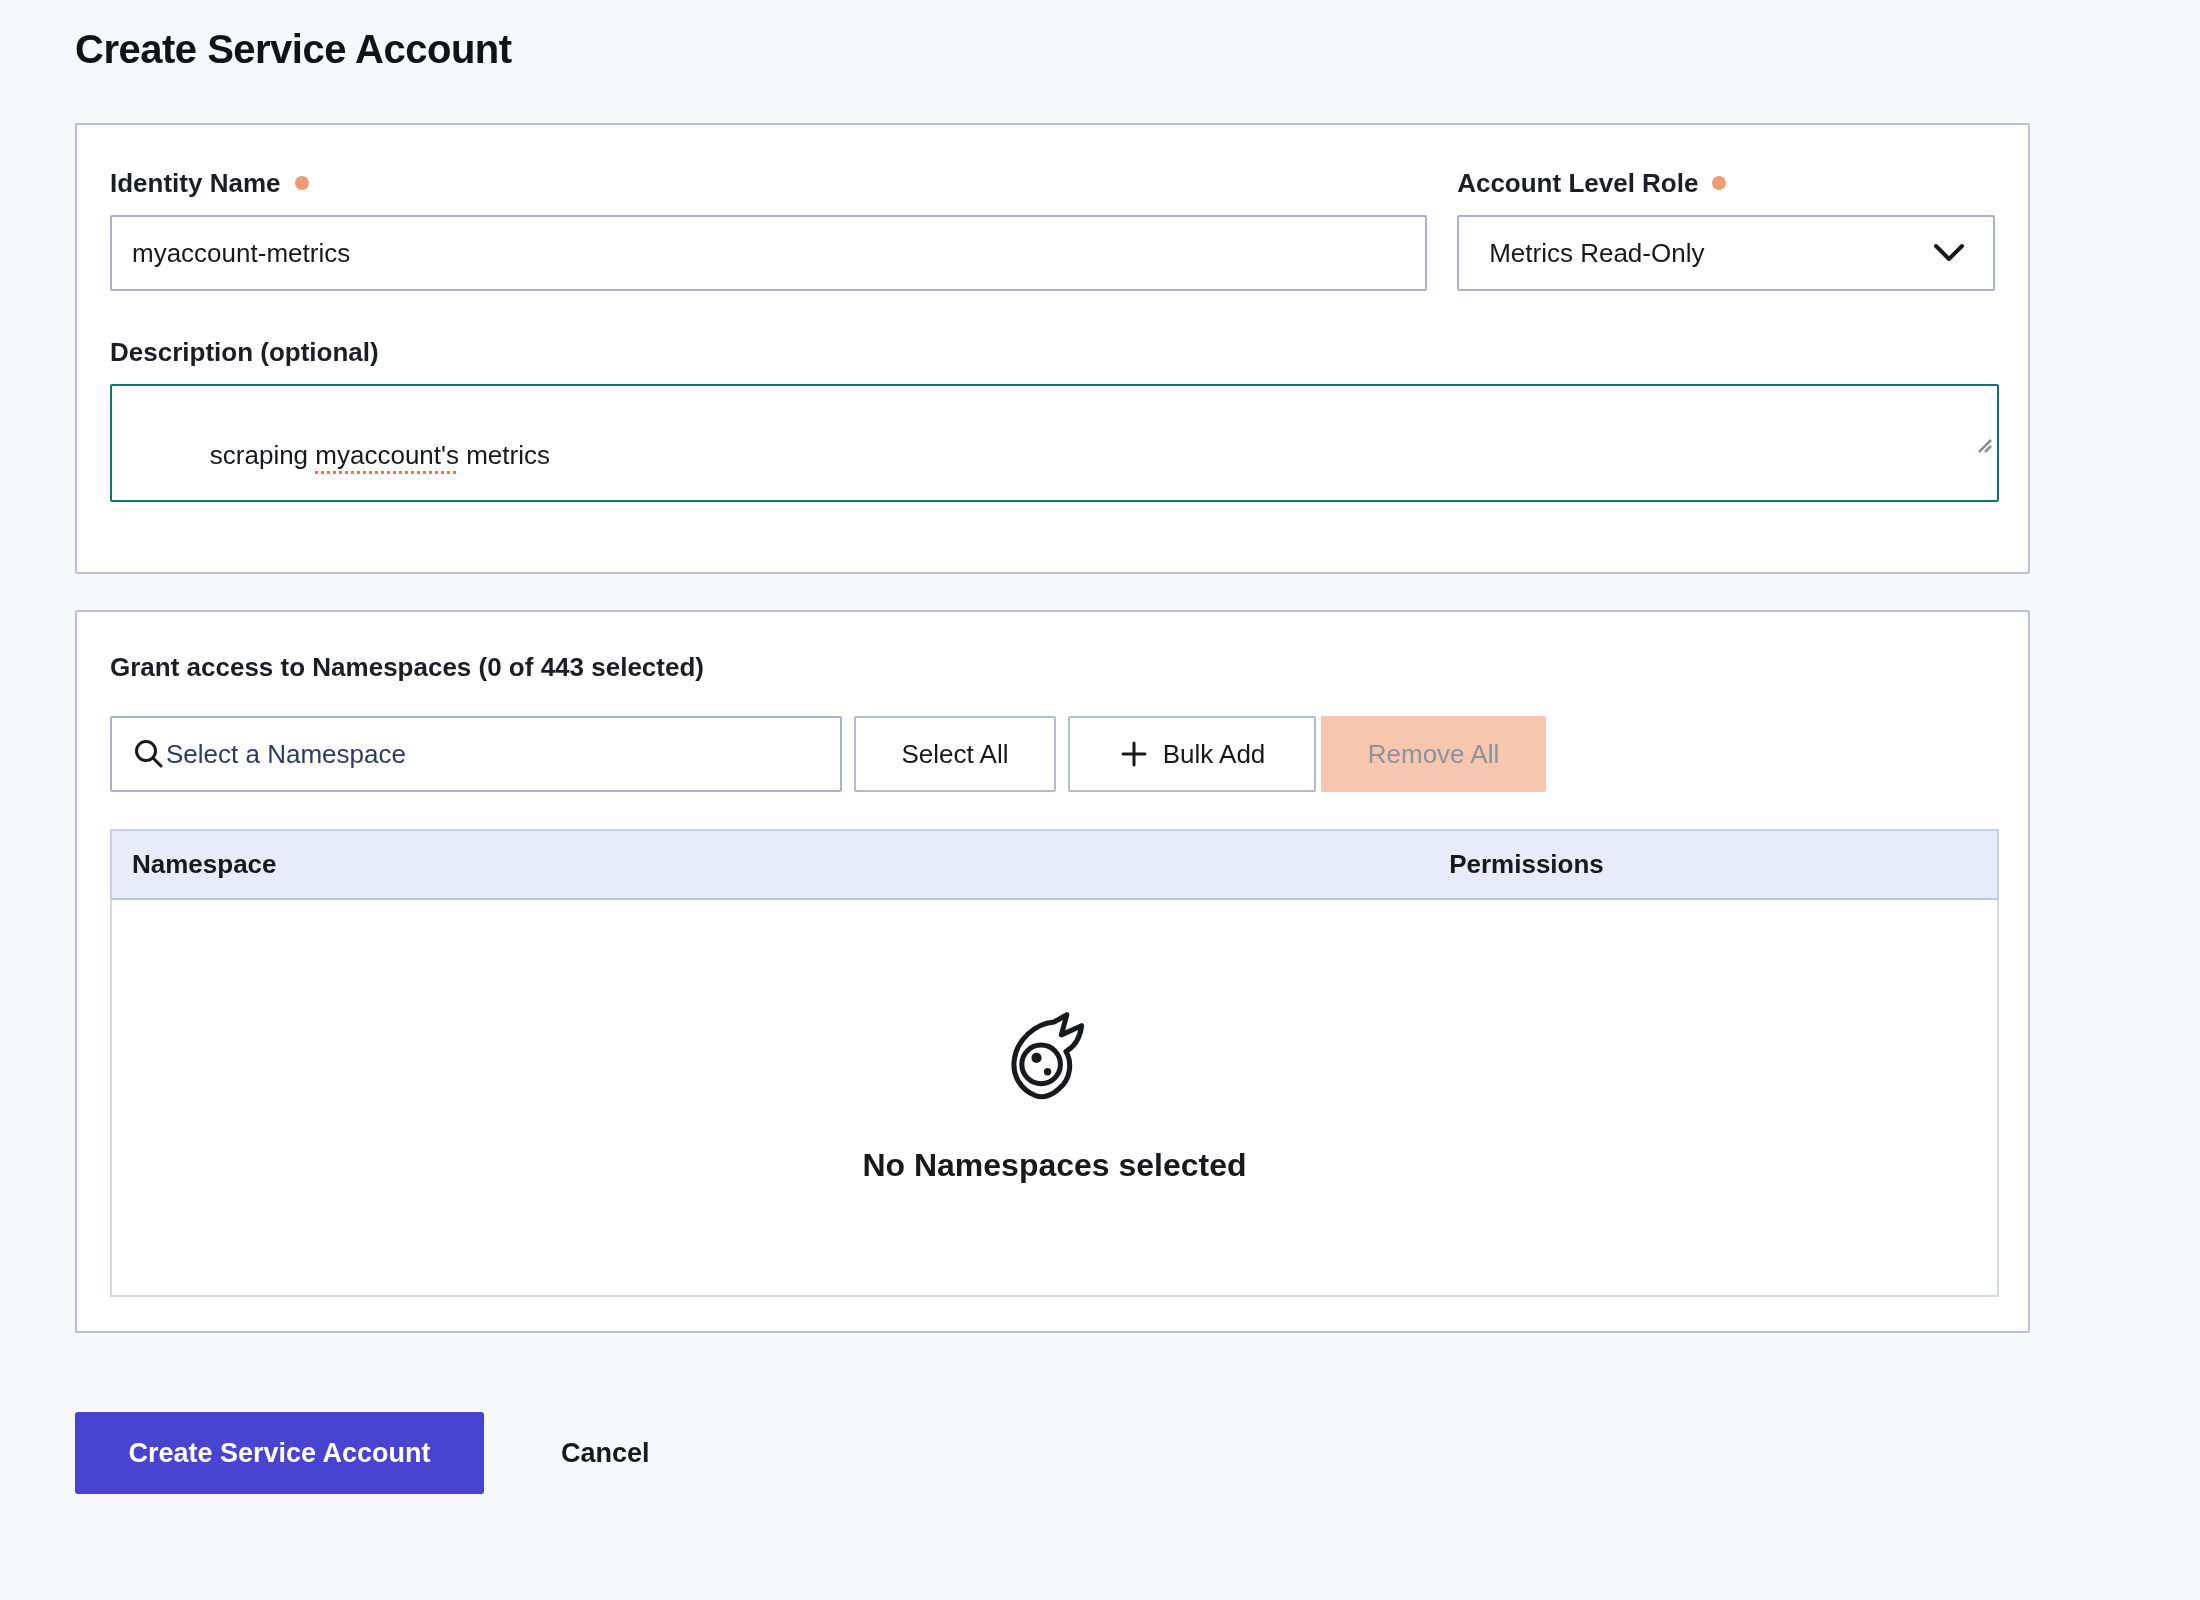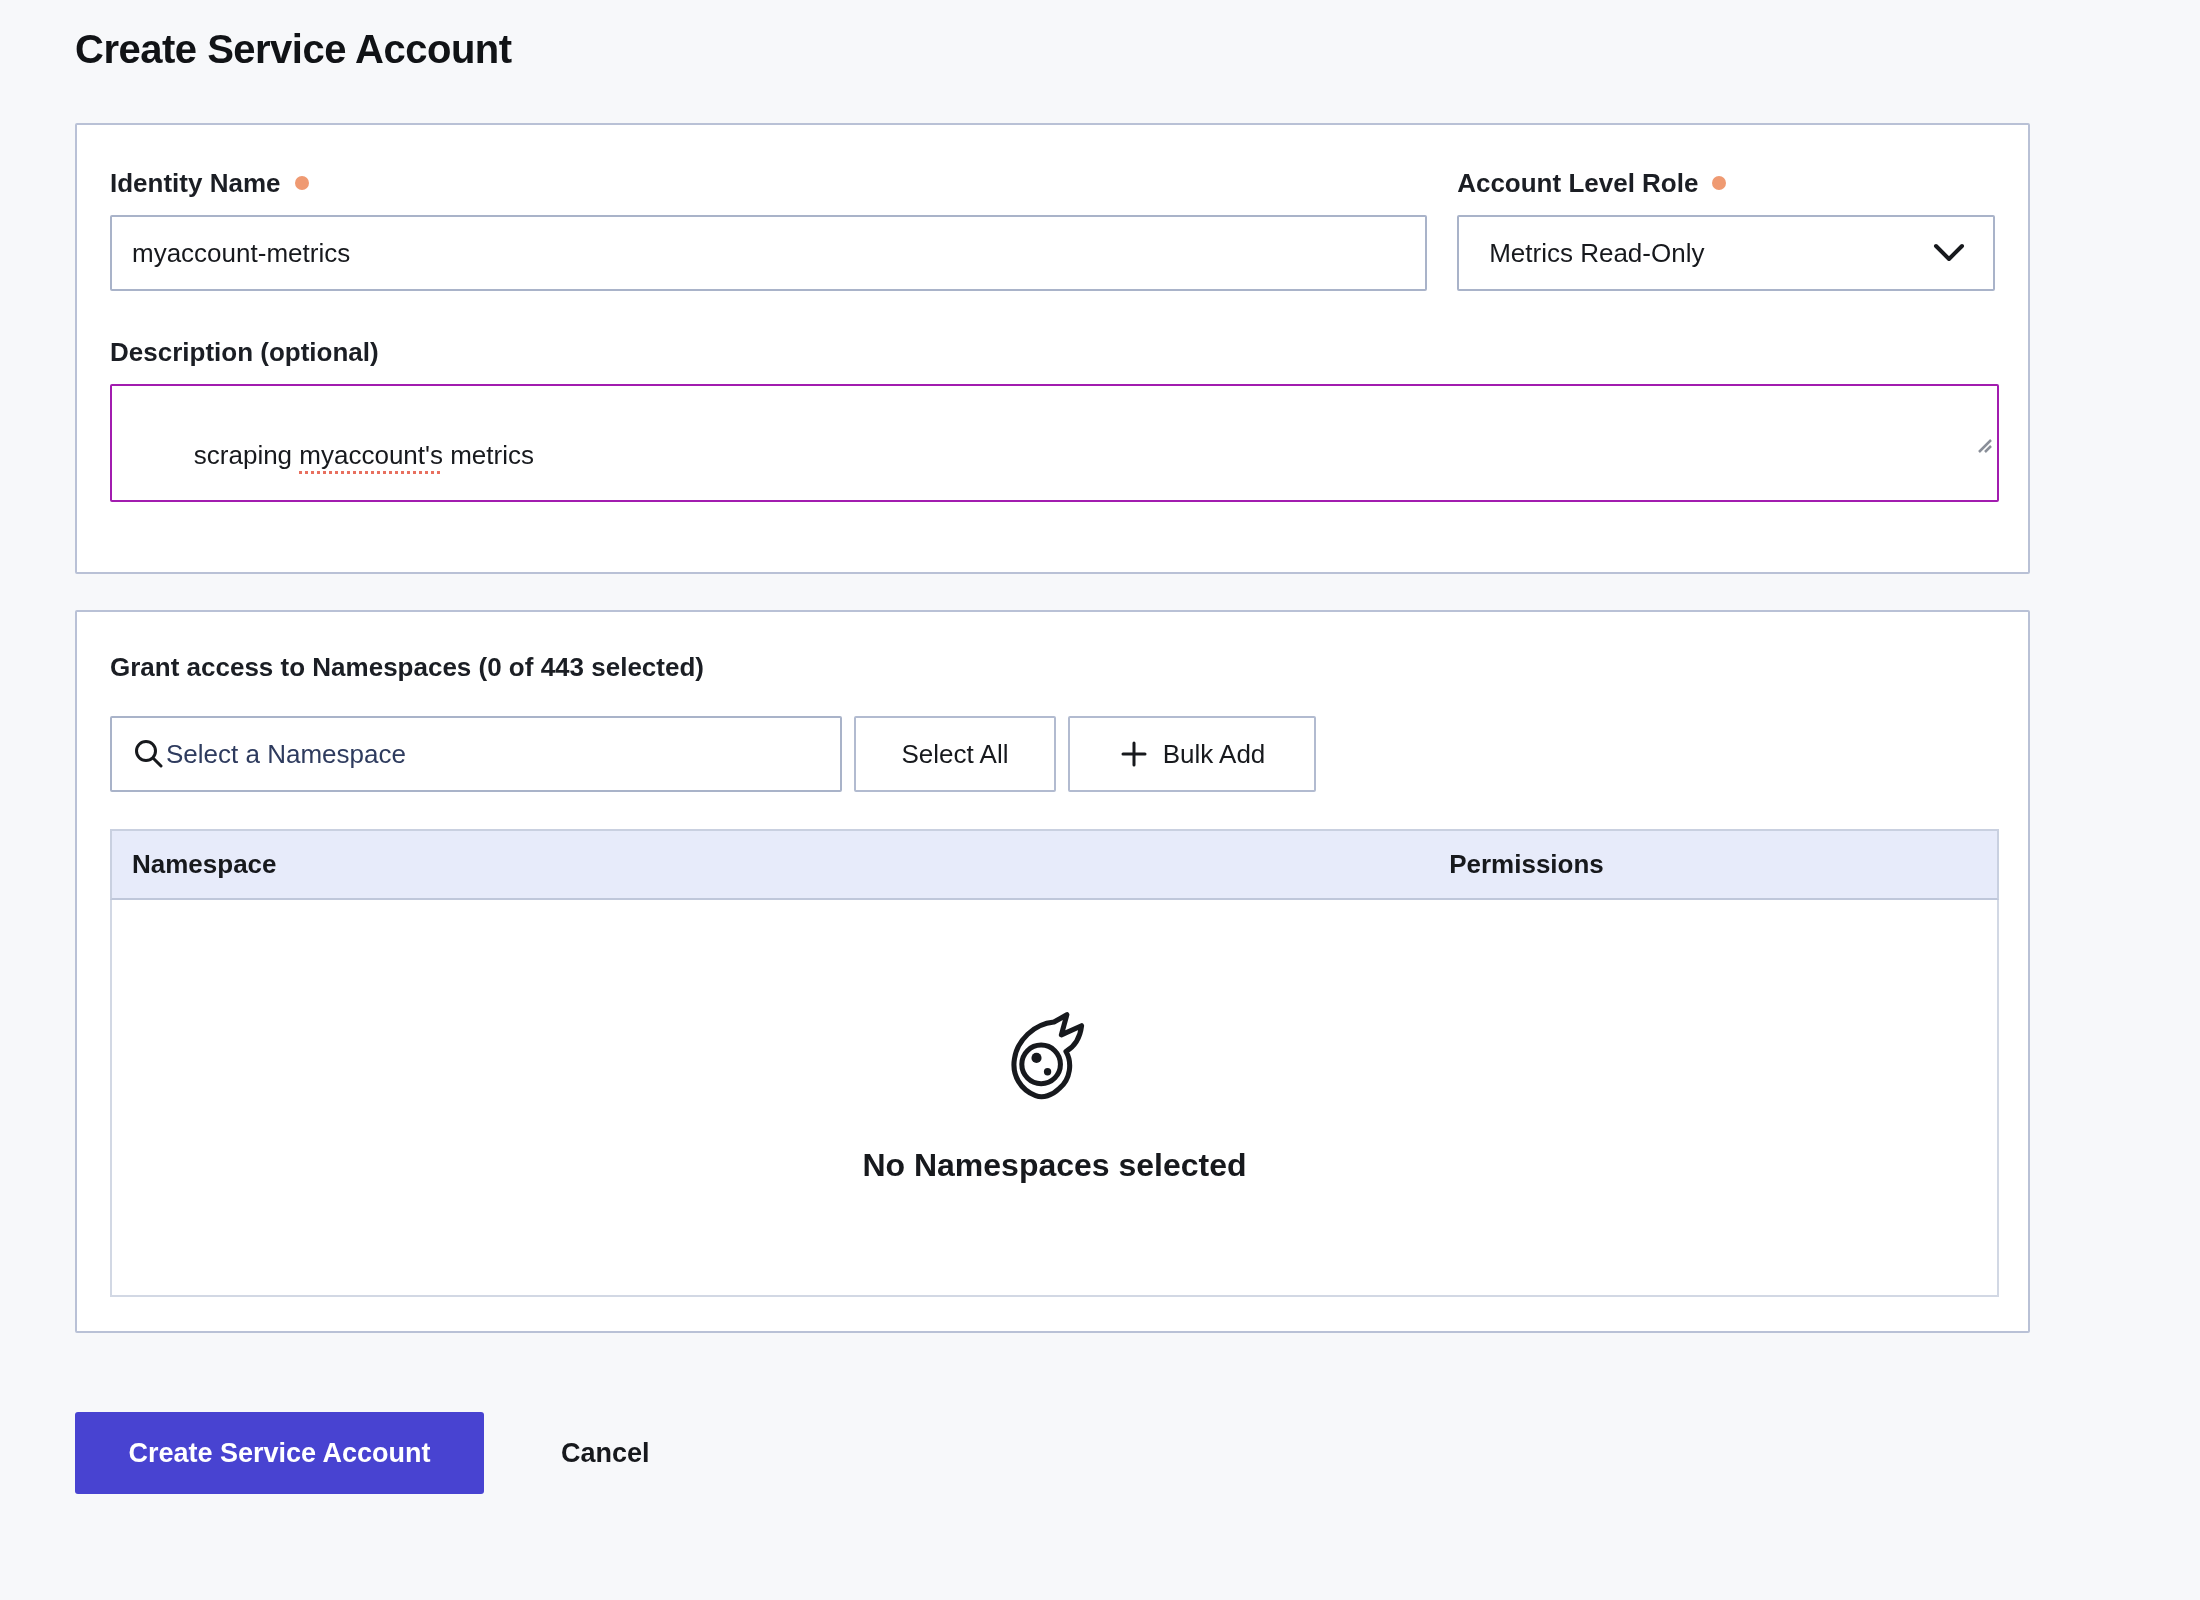--- a/index.html
+++ b/index.html
@@ -54,24 +54,24 @@
     border: 2px solid #a9b3c9; border-radius: 2px;
     background: #fff; cursor: pointer;
     display: flex; align-items: center; justify-content: space-between;
     padding: 0 28px 0 30px;
     font-size: 26px;
   }
 
   .textarea-box {
     position: relative;
     width: 1889px; height: 118px;
-    border: 2px solid #a21caf; border-radius: 2px;
+    border: 2px solid #0f766e; border-radius: 2px;
     background: #fff;
     font-size: 26px; line-height: 34px;
-    padding: 18px 24px;
+    padding: 18px 40px;
     white-space: pre-wrap;
   }
   .misspelled {
     text-decoration: underline dotted #e8705f;
     text-decoration-thickness: 3px;
     text-underline-offset: 7px;
   }
   .resize-handle { position: absolute; right: 3px; bottom: 3px; }
 
   .section-heading { font-size: 26px; font-weight: 600; margin-bottom: 33px; color: #1b1e24; }
@@ -212,20 +212,23 @@
 
       <button class="btn btn-bulk-add">
         <span class="plus-icon">
           <svg width="30" height="30" viewBox="0 0 30 30" fill="none">
             <path d="M15 4 V26 M4 15 H26" stroke="#17191d" stroke-width="3" stroke-linecap="round"></path>
           </svg>
         </span>
         <span>Bulk Add</span>
       </button>
 
+      <button class="btn btn-remove-all" disabled="">
+        <span>Remove All</span>
+      </button>
     </div>
 
     <div class="ns-table">
       <div class="table-header">
         <div class="col-namespace">Namespace</div>
         <div class="col-permissions">Permissions</div>
       </div>
       <div class="table-body">
         <div class="empty-state">
           <span class="comet">

